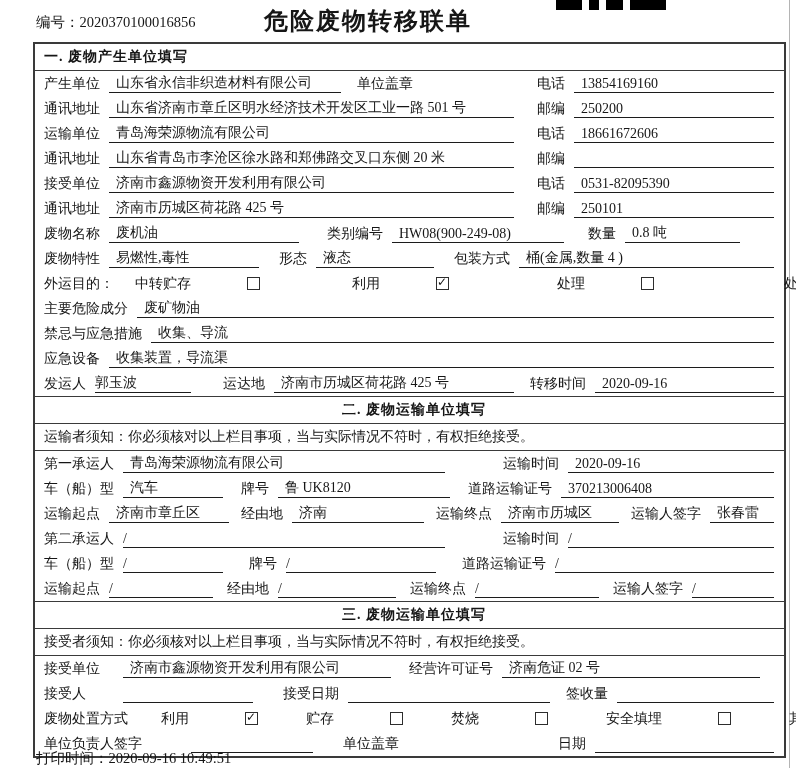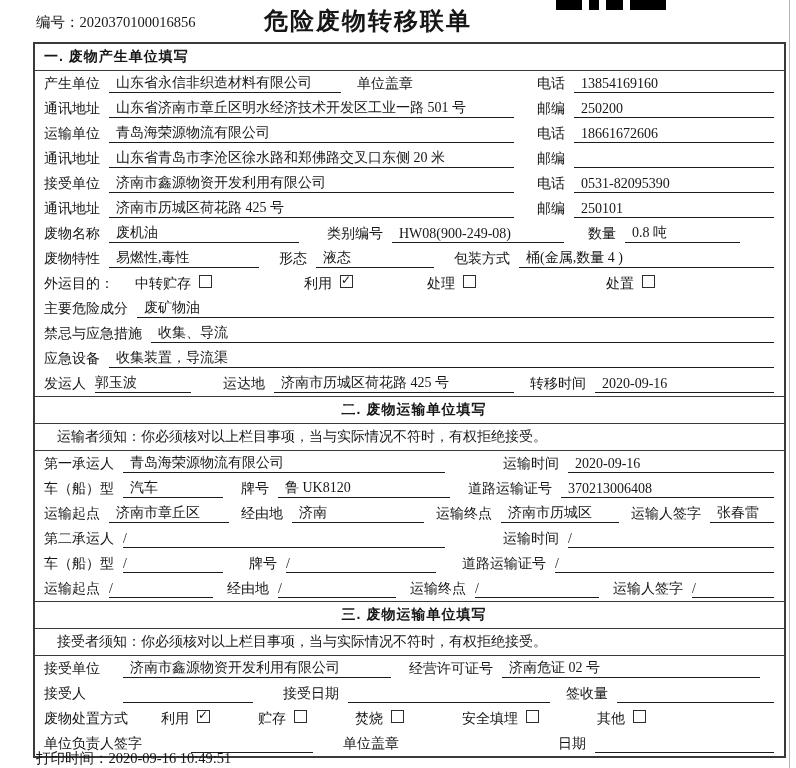--- a/index.html
+++ b/index.html
@@ -18,39 +18,39 @@
     position:absolute; left:0; right:60px; top:5px; text-align:center; font-weight:bold; font-size:24px;
     font-family:"Liberation Sans","DejaVu Sans",sans-serif; letter-spacing:2px;
   }
 
   .form {
     position:absolute; left:33px; top:42px; width:753px; box-sizing:border-box;
     border:2px solid #3a3a3a; background:#fff;
   }
   .sec-title {
     height:26px; line-height:25px; padding-left:9px; font-weight:bold; font-size:14px;
-    font-family:Liberation Sans, sans-serif; border-bottom:1px solid #3a3a3a;
+    font-family:Liberation Serif, serif; border-bottom:1px solid #3a3a3a;
     letter-spacing:1px;
   }
   .sec-title.mid { border-top:1px solid #3a3a3a;text-align:center; }
-  .notice { height:26px; line-height:25px; padding-left:22px; border-bottom:1px solid #3a3a3a; white-space:nowrap; }
+  .notice { height:26px; line-height:25px; padding-left:9px; border-bottom:1px solid #3a3a3a; white-space:nowrap; }
 
   .row { height:25px; display:flex; align-items:flex-end; padding:0 10px 3px 9px; box-sizing:border-box; }
   .lbl { white-space:nowrap; margin-right:9px; flex:none; }
   .fld { border-bottom:1px solid #1c1c1c; white-space:nowrap; padding:0 2px 0 7px; box-sizing:border-box; flex:none; min-height:17px; }
   .fld.ctr { text-align:left; padding:0; }
   .grow { flex:1 1 auto; }
   .rgt { margin-left:auto; display:flex; align-items:flex-end; flex:none; }
 
   .cb { width:11px; height:11px; border:1px solid #2d2d2d; margin:0 0 2px 8px; position:relative; flex:none; background:#fff; }
   .cb.checked::after {
     content:"\2713"; position:absolute; left:0px; top:-3px; font-size:12px; font-weight:bold;
     font-family:"DejaVu Sans",sans-serif; color:#111;
   }
-  .opt { display:flex; align-items:flex-start; flex:none; }
+  .opt { display:flex; align-items:center; flex:none;gap:48px; }
   .print-time { position:absolute; left:36px; top:749px; font-size:14.5px; white-space:nowrap; }
 </style>
 </head>
 <body>
 
 <div class="edge-line"></div>
 
 <div class="stamp">
   <span style="width:26px"></span>
   <span style="width:10px"></span>
@@ -143,21 +143,21 @@
   <div class="row">
     <span class="lbl">外运目的：</span>
     <span class="opt" style="margin-left:12px">
       <span>中转贮存</span>
       <span class="cb"></span>
     </span>
     <span class="opt" style="margin-left:92px">
       <span>利用</span>
       <span class="cb checked"></span>
     </span>
-    <span class="opt" style="margin-left:74px">
+    <span class="opt" style="margin-left:108px">
       <span>处理</span>
       <span class="cb"></span>
     </span>
     <span class="opt" style="margin-left:130px">
       <span>处置</span>
       <span class="cb"></span>
     </span>
   </div>
 
   <div class="row">

